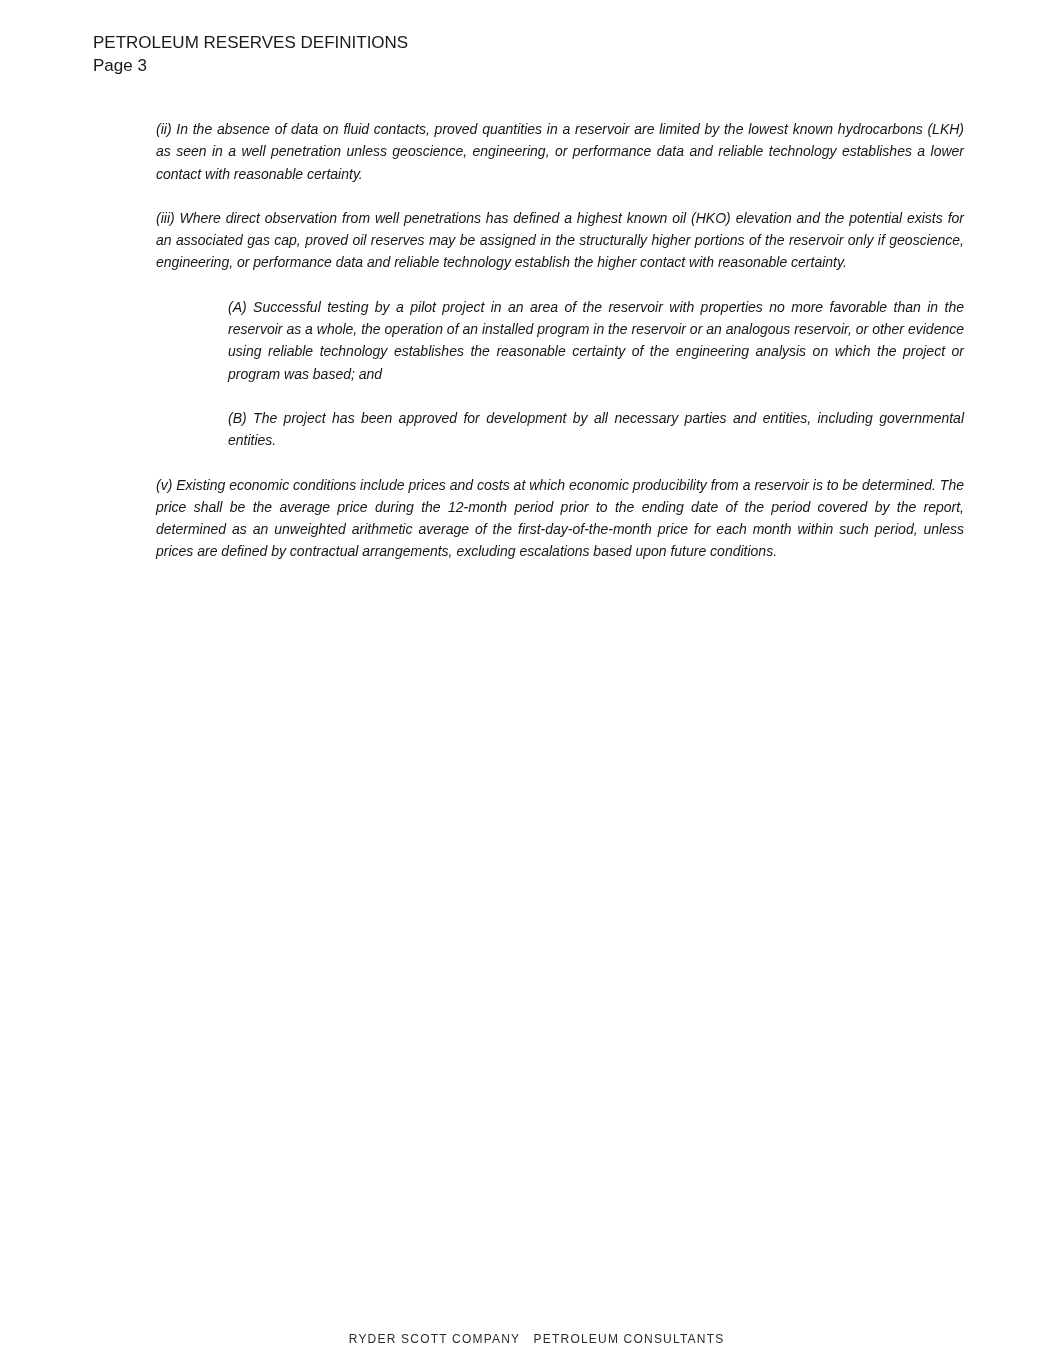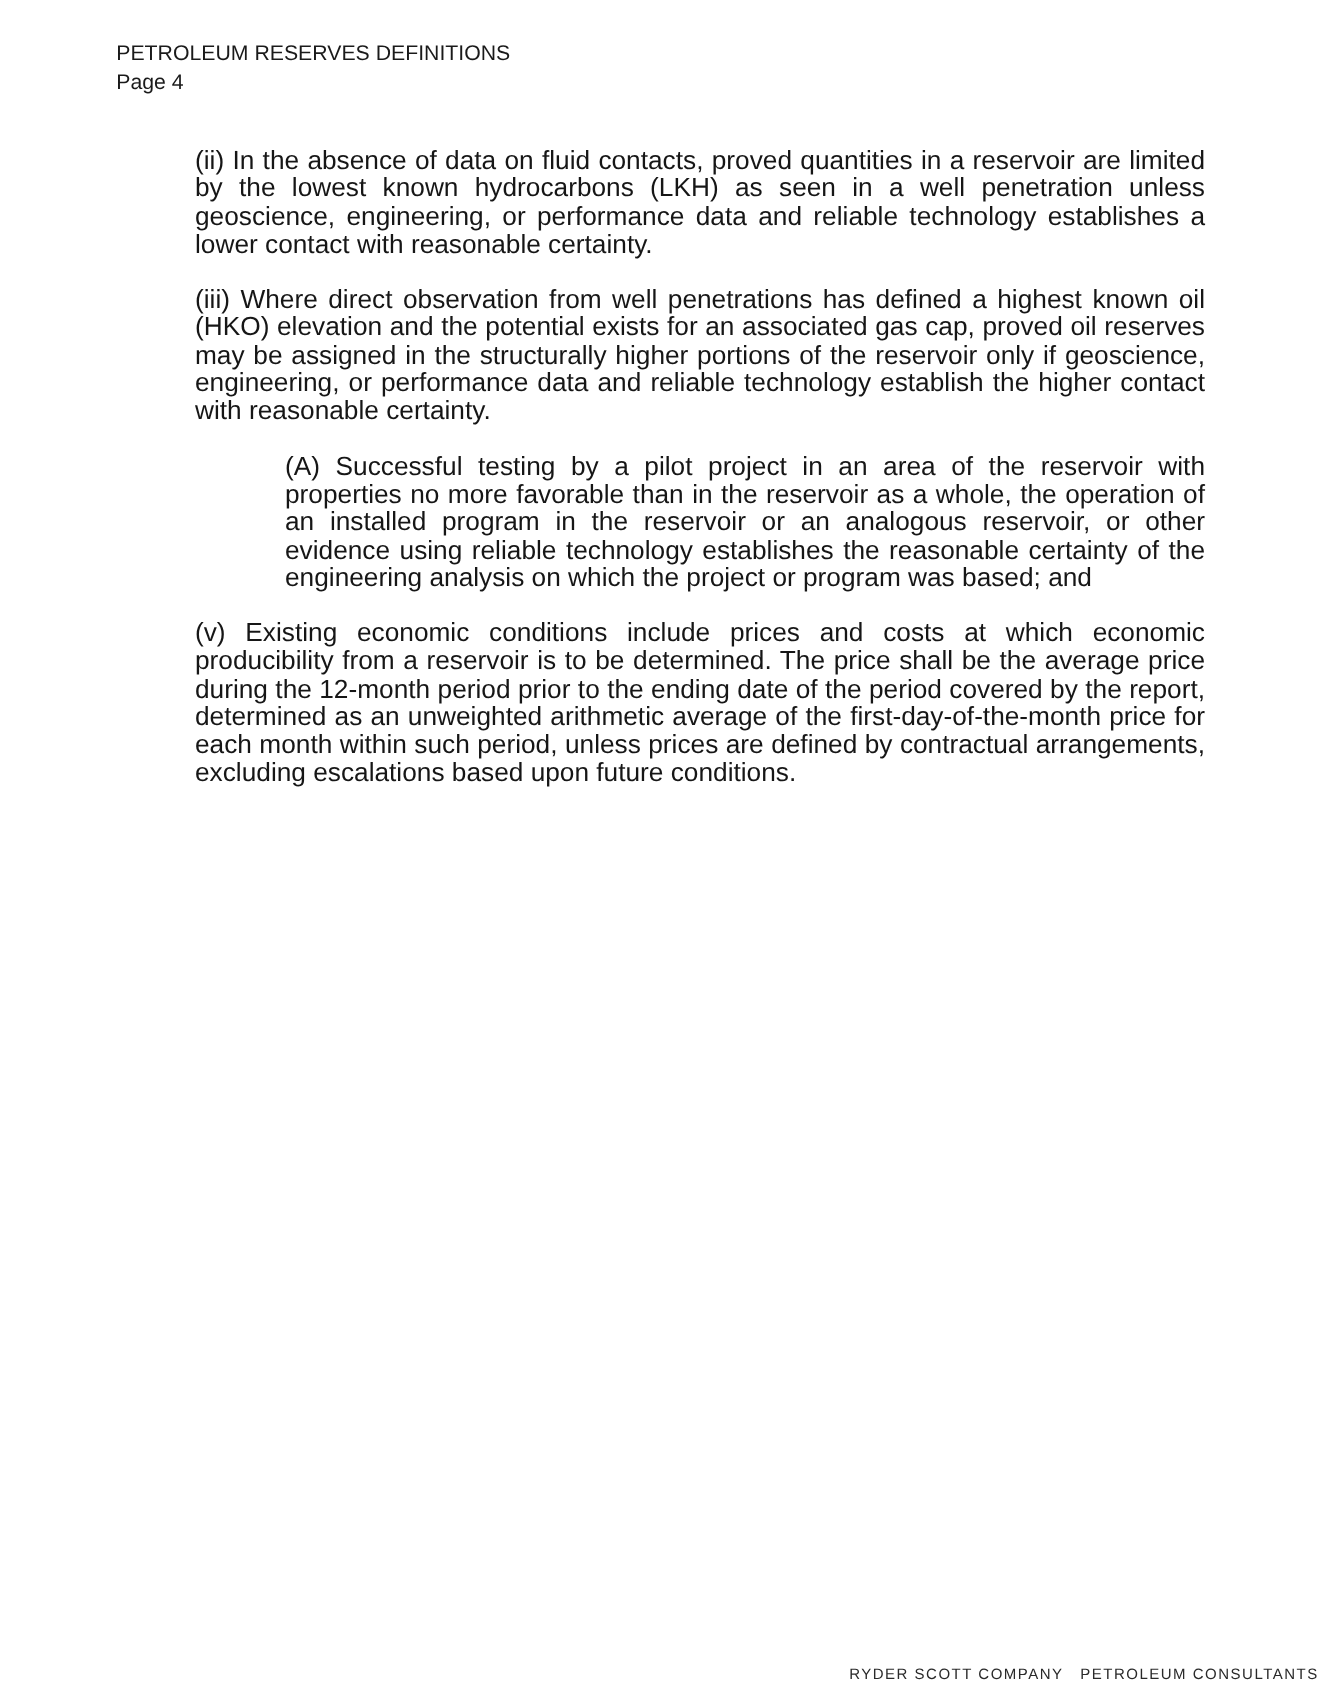--- a/index.html
+++ b/index.html
@@ -23,61 +23,63 @@
     font-size: 17px;
     line-height: 23px;
     font-style: normal;
     color: #1a1a1a;
   }
   .doc-content {
     position: absolute;
     left: 156px;
     top: 118px;
     width: 808px;
-    font-size: 21px;
+    font-style: italic;
+    font-size: 14px;
     line-height: 22.3px;
     text-align: justify;
     color: #161616;
   }
   .para {
     margin: 0 0 22px 0;
   }
   .para.no-gap {
     margin-bottom: 0;
   }
   .para.indent {
     margin-left: 72px;
   }
   .doc-footer {
     position: absolute;
     left: 0;
     right: 0;
     top: 1318px;
-    text-align: right;
+    text-align: center;
     font-size: 12px;
     letter-spacing: 1.2px;
     color: #2a2a2a;
     white-space: pre;
     font-style: normal;
   }
 </style>
 </head>
 <body>
 
 <div class="page">
 
   <header class="doc-header">
     <div>PETROLEUM RESERVES DEFINITIONS</div>
-    <div>Page 4</div>
+    <div>Page 3</div>
   </header>
 
   <main class="doc-content">
     <p class="para">(ii) In the absence of data on fluid contacts, proved quantities in a reservoir are limited by the lowest known hydrocarbons (LKH) as seen in a well penetration unless geoscience, engineering, or performance data and reliable technology establishes a lower contact with reasonable certainty.</p>
     <p class="para">(iii) Where direct observation from well penetrations has defined a highest known oil (HKO) elevation and the potential exists for an associated gas cap, proved oil reserves may be assigned in the structurally higher portions of the reservoir only if geoscience, engineering, or performance data and reliable technology establish the higher contact with reasonable certainty.</p>
     <p class="para indent">(A) Successful testing by a pilot project in an area of the reservoir with properties no more favorable than in the reservoir as a whole, the operation of an installed program in the reservoir or an analogous reservoir, or other evidence using reliable technology establishes the reasonable certainty of the engineering analysis on which the project or program was based; and</p>
+    <p class="para indent">(B) The project has been approved for development by all necessary parties and entities, including governmental entities.</p>
     <p class="para">(v) Existing economic conditions include prices and costs at which economic producibility from a reservoir is to be determined. The price shall be the average price during the 12-month period prior to the ending date of the period covered by the report, determined as an unweighted arithmetic average of the first-day-of-the-month price for each month within such period, unless prices are defined by contractual arrangements, excluding escalations based upon future conditions.</p>
   </main>
 
   <footer class="doc-footer">
     <span>RYDER SCOTT COMPANY   PETROLEUM CONSULTANTS</span>
   </footer>
 
 </div>
 
 </body></html>

